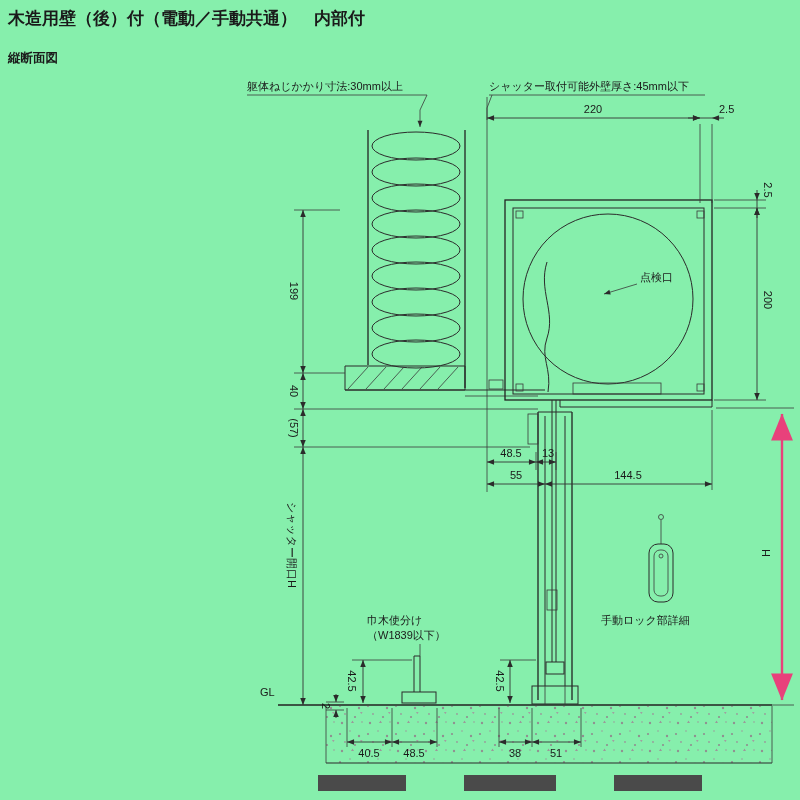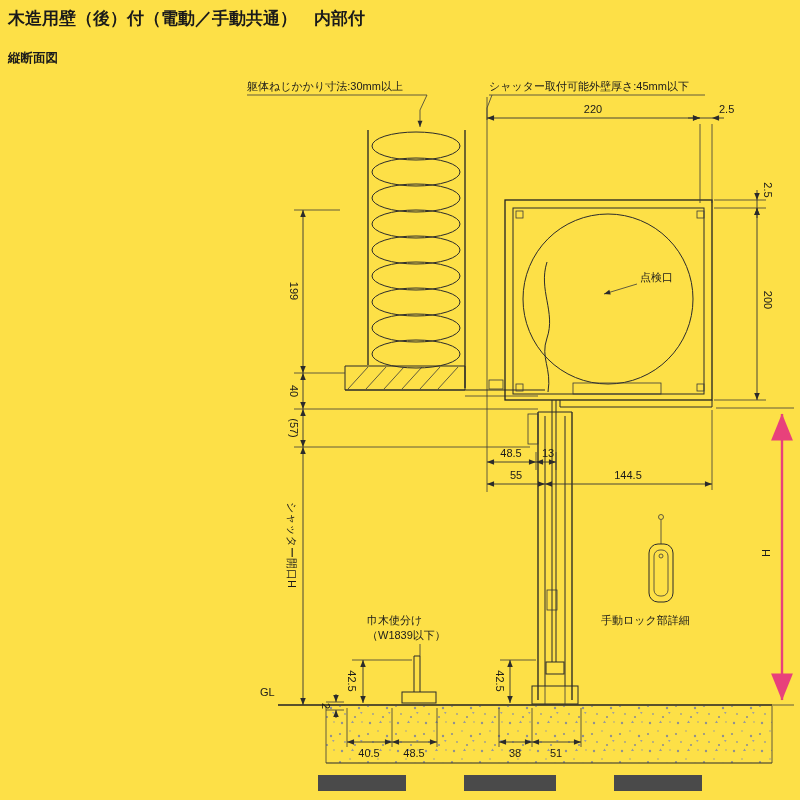--- a/index.html
+++ b/index.html
@@ -1,16 +1,16 @@
 <!DOCTYPE html>
 <html><head>
 <meta charset="utf-8">
 <style>
   html,body{margin:0;padding:0;background:#ffffff;}
-  #stage{position:relative;width:800px;height:800px;background:#fde047;overflow:hidden;}
+  #stage{position:relative;width:800px;height:800px;background:#86efac;overflow:hidden;}
   svg{display:block;}
   text{font-family:"Liberation Sans","DejaVu Sans",sans-serif;fill:#1a1a1a;}
   .title{font-size:17px;font-weight:bold;}
   .sub{font-size:12.5px;font-weight:bold;}
   .lbl{font-size:11px;}
   .dim{font-size:11px;}
   .ln{stroke:#222;stroke-width:1.3;fill:none;}
   .l2{stroke:#2b2b2b;stroke-width:1;fill:none;}
   .tn{stroke:#3a3a3a;stroke-width:0.8;fill:none;}
   .dm{stroke:#333;stroke-width:0.9;fill:none;}

